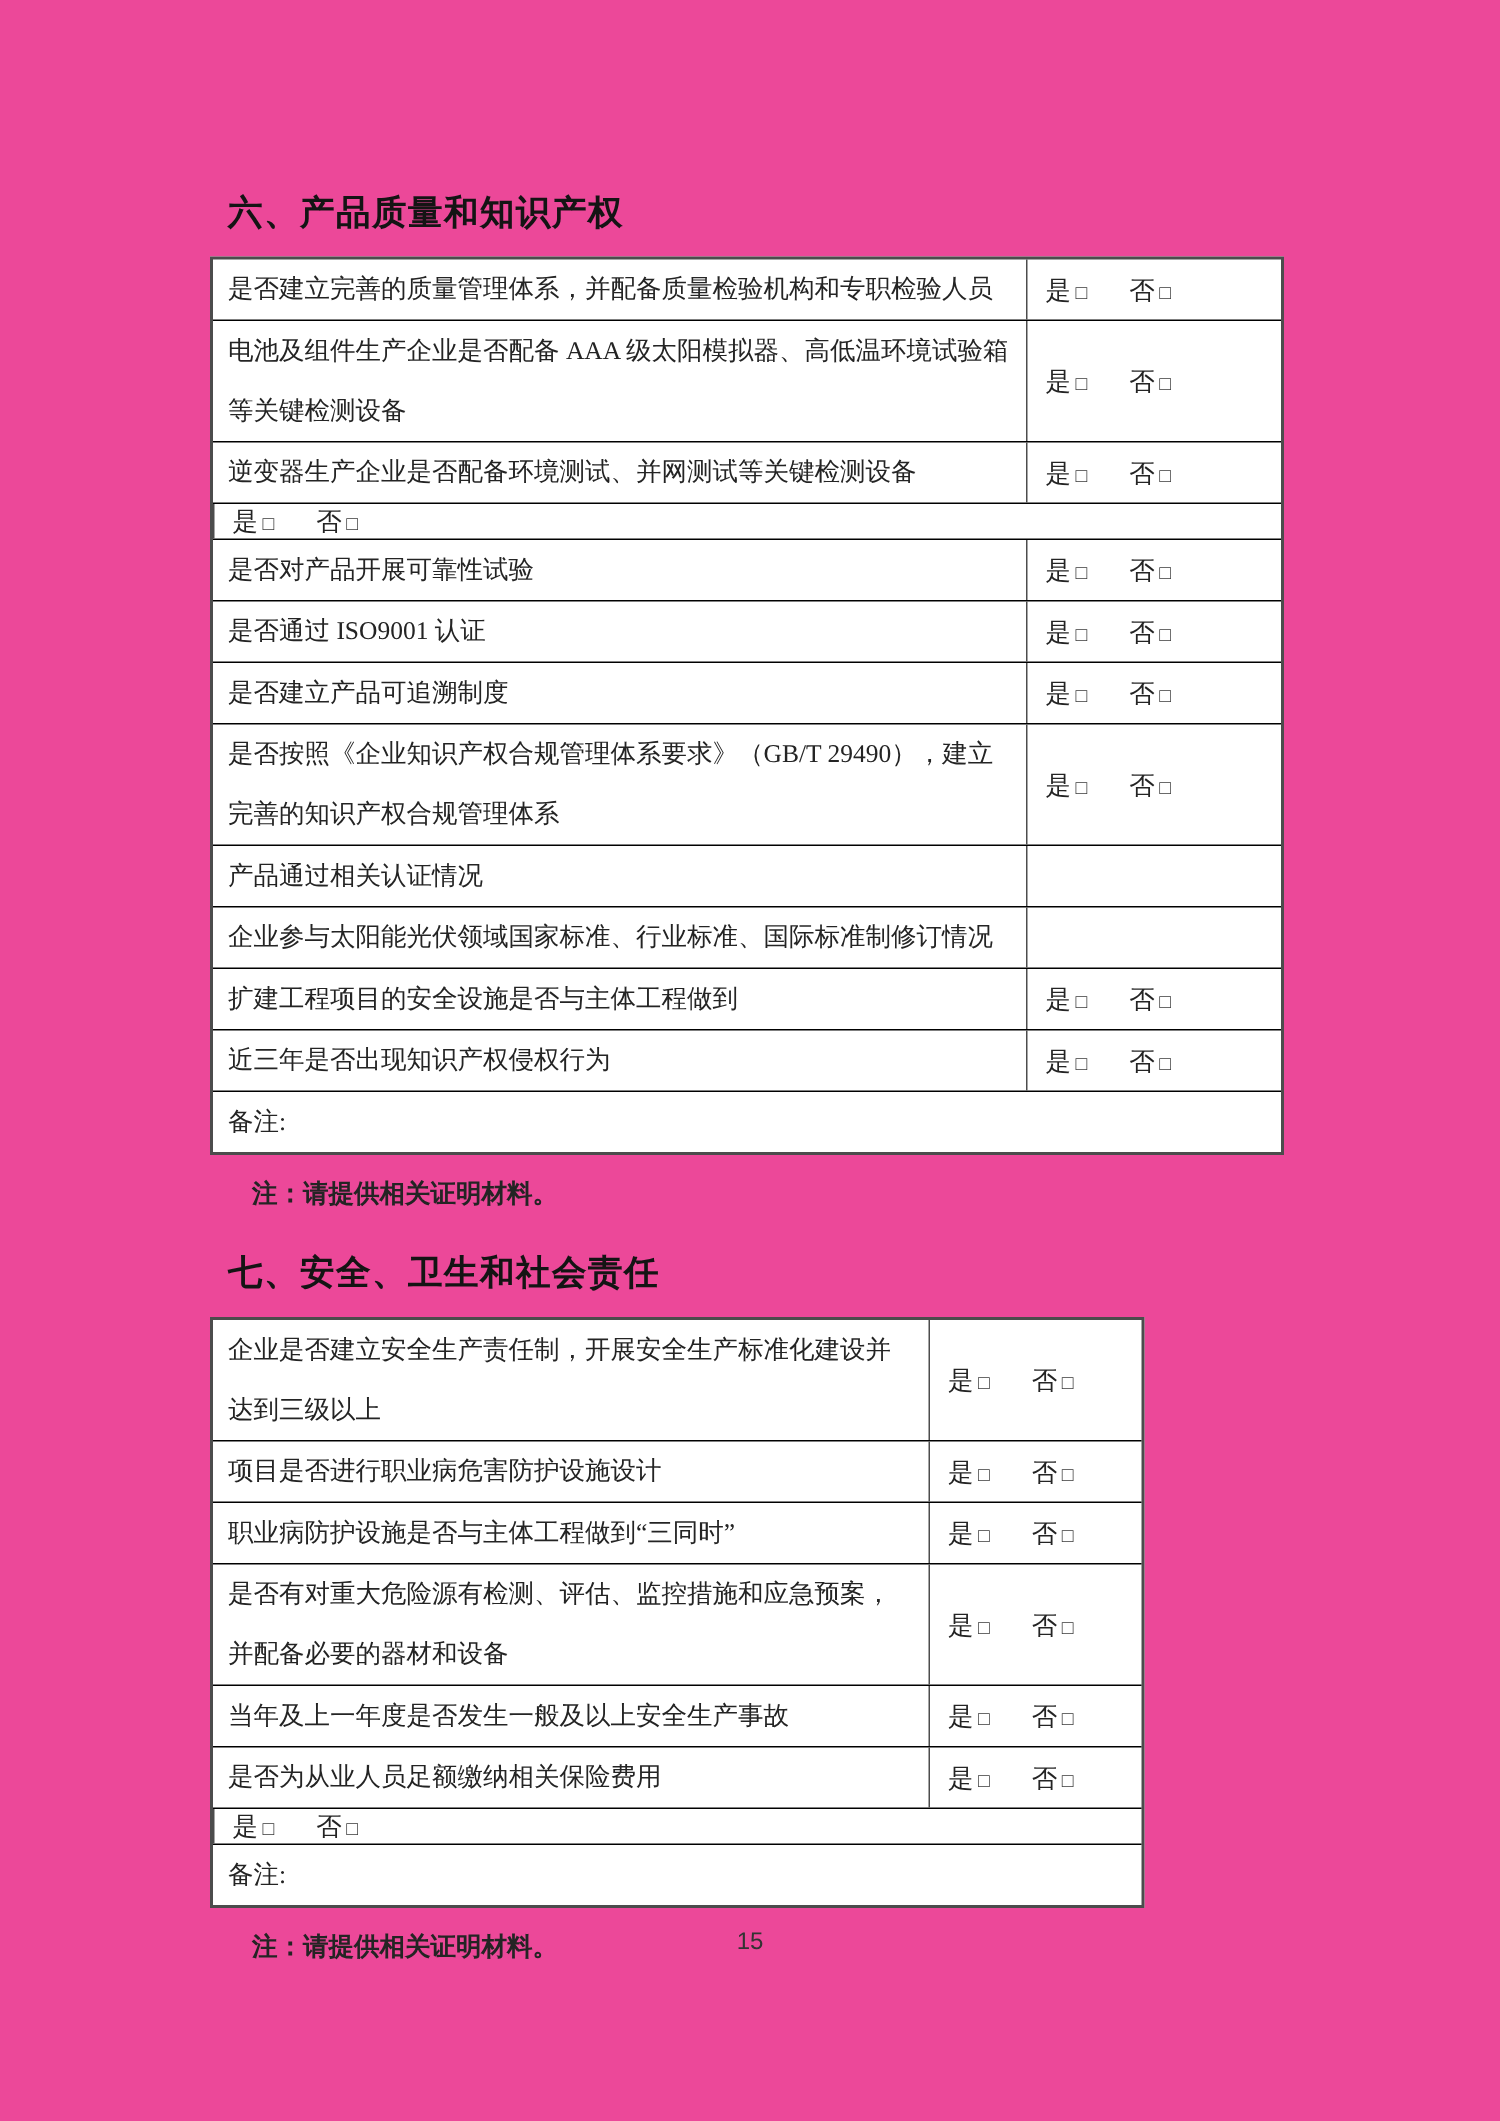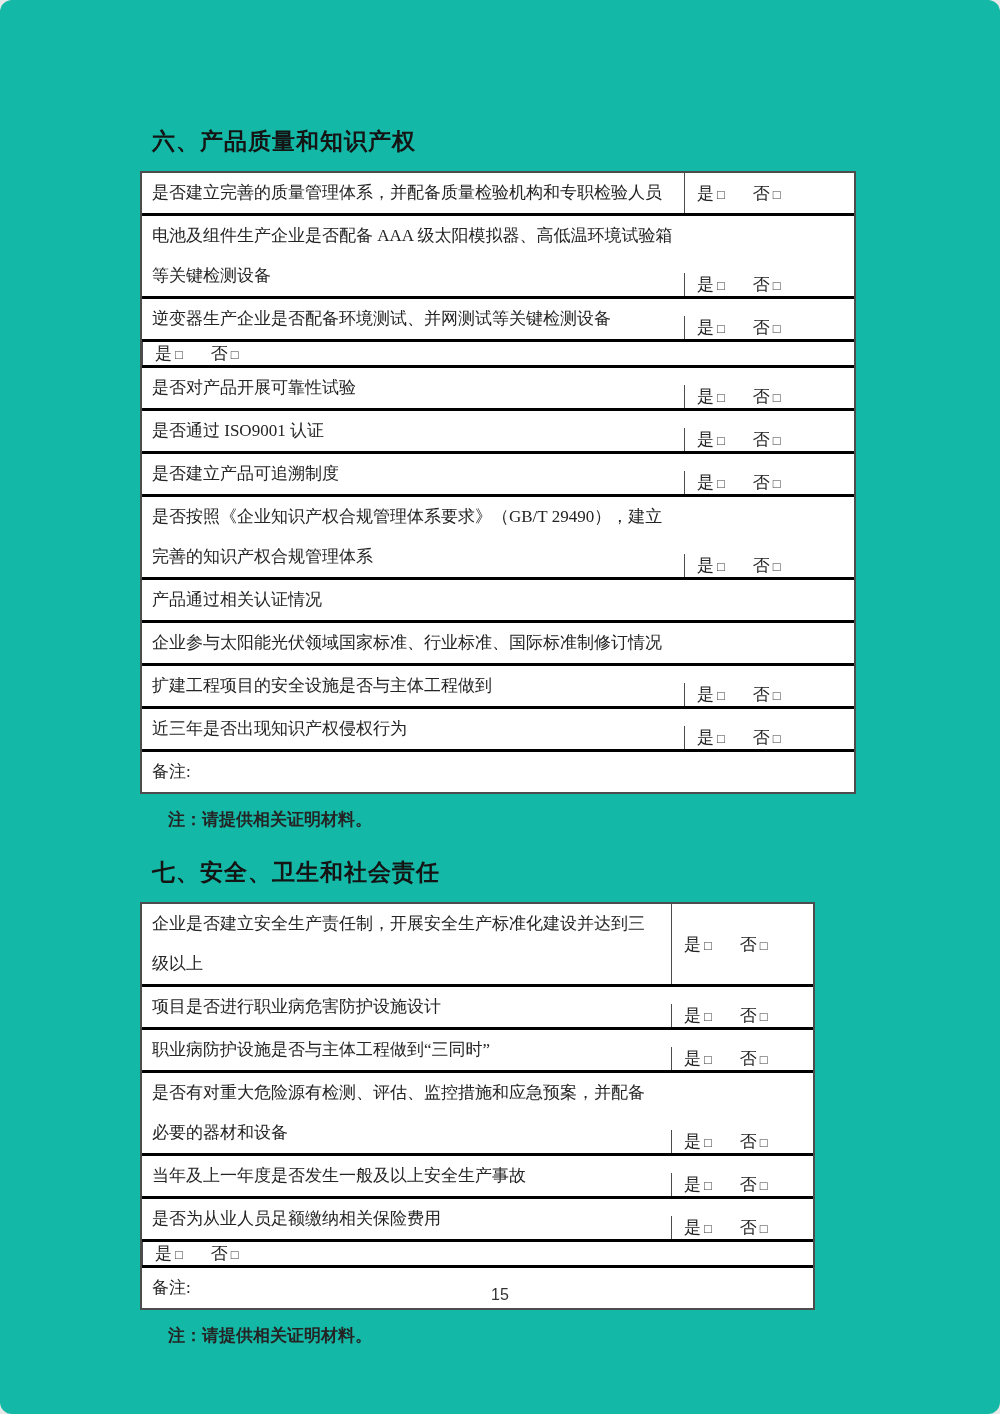--- a/index.html
+++ b/index.html
@@ -2,25 +2,24 @@
 <html><head>
 <meta charset="utf-8">
 <style>
   * { box-sizing: border-box; }
   html, body { margin: 0; padding: 0; background: #e9e9e9; }
   .page {
     position: relative;
     width: 1000px;
     height: 1414px;
     margin: 0 auto;
-    background: #14b8a6;
+    background: #ec4899;
     font-family: "Liberation Serif", "DejaVu Serif", serif;
     color: #222222;
     overflow: hidden;
-    border-radius: 12px;
   }
   .content {
     position: absolute;
     top: 126px;
     left: 140px;
     width: 740px;
   }
   .section + .section { margin-top: 26px; }
   .sec-title {
     font-family: "Liberation Sans", "DejaVu Sans", sans-serif;
@@ -29,23 +28,23 @@
     color: #141414;
     letter-spacing: 1px;
     margin: 0 0 15px 12px;
     line-height: 30px;
   }
   .qtable {
     border: 2px solid #4c4c4c;
     background: #ffffff;
   }
   .t1 { width: 716px; }
-  .t2 { width: 675px; }
+  .t2 { width: 623px; }
   .trow { display: flex; align-items: stretch; }
-  .trow + .trow { border-top: 3px solid #000000; align-items: flex-end; }
+  .trow + .trow { border-top: 1px solid #000000; }
   .q-cell {
     flex: 1 1 auto;
     padding: 0 10px;
     font-size: 17px;
     line-height: 40px;
     min-height: 40px;
     color: #242424;
   }
   .a-cell {
     flex: 0 0 auto;

